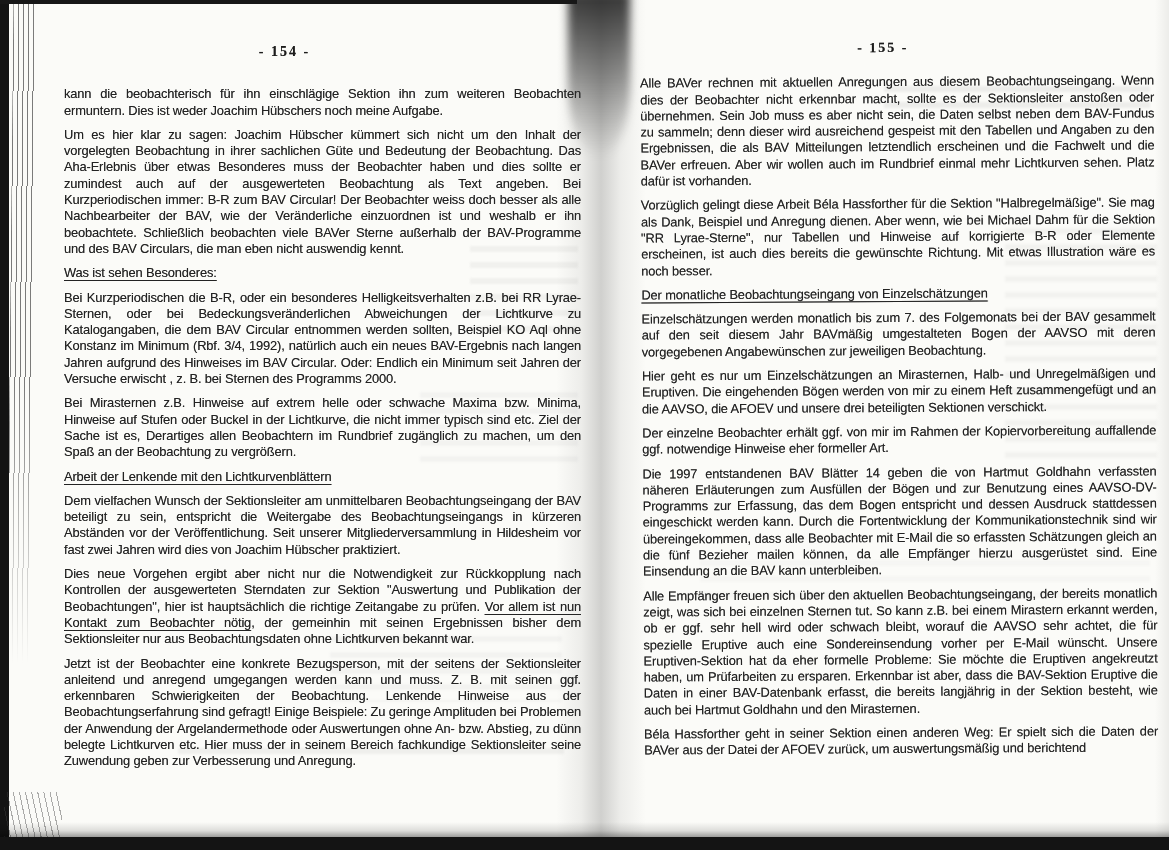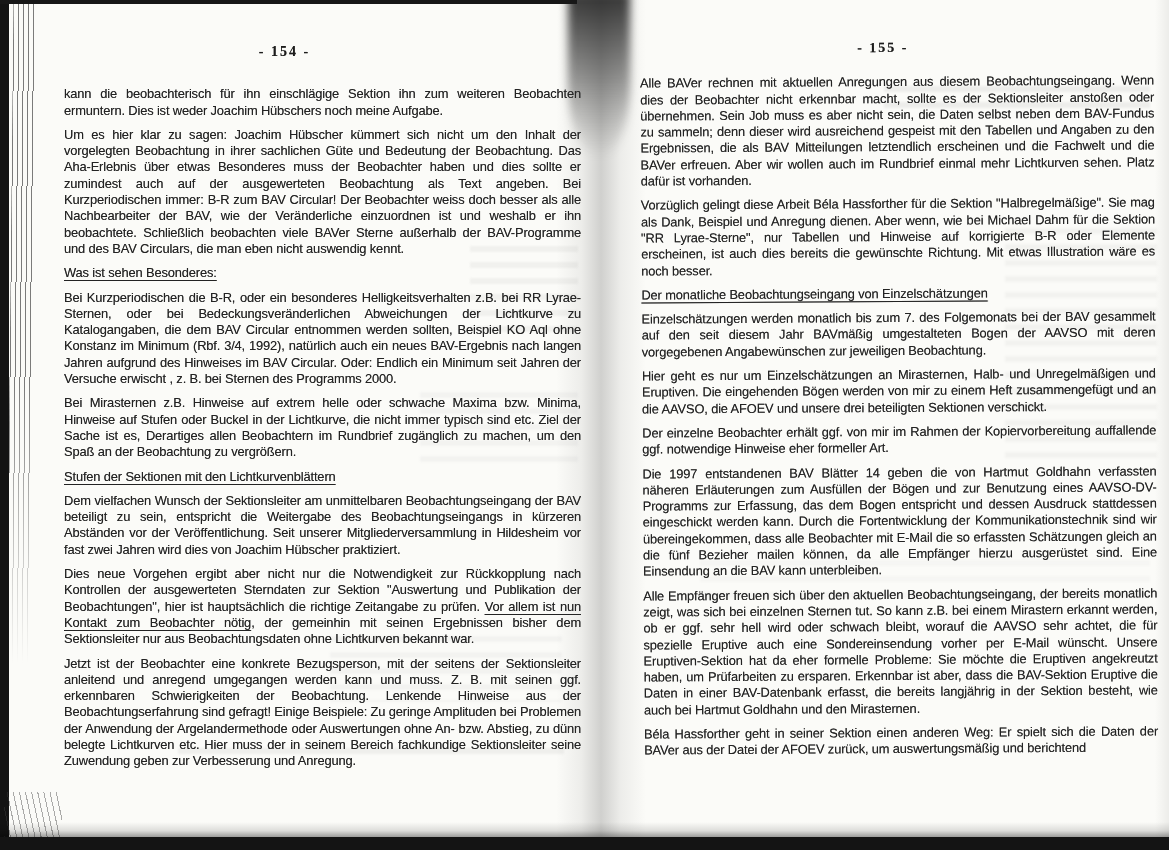--- a/index.html
+++ b/index.html
@@ -98,21 +98,21 @@
 <div class="artifact bleed bleed-7"></div>
 
 <div class="page page-left">
   <span class="page-number">-  154  -</span>
   <div>
       <p class="block para"><span>kann die beobachterisch für ihn einschlägige Sektion ihn zum weiteren Beobachten ermuntern. Dies ist weder Joachim Hübschers noch meine Aufgabe.</span></p>
       <p class="block para"><span>Um es hier klar zu sagen: Joachim Hübscher kümmert sich nicht um den Inhalt der vorgelegten Beobachtung in ihrer sachlichen Güte und Bedeutung der Beobachtung. Das Aha-Erlebnis über etwas Besonderes muss der Beobachter haben und dies sollte er zumindest auch auf der ausgewerteten Beobachtung als Text angeben. Bei Kurzperiodischen immer: B-R zum BAV Circular! Der Beobachter weiss doch besser als alle Nachbearbeiter der BAV, wie der Veränderliche einzuordnen ist und weshalb er ihn beobachtete. Schließlich beobachten viele BAVer Sterne außerhalb der BAV-Programme und des BAV Circulars, die man eben nicht auswendig kennt.</span></p>
       <p class="block heading"><span>Was ist sehen Besonderes:</span></p>
       <p class="block para"><span>Bei Kurzperiodischen die B-R, oder ein besonderes Helligkeitsverhalten z.B. bei RR Lyrae-Sternen, oder bei Bedeckungsveränderlichen Abweichungen der Lichtkurve zu Katalogangaben, die dem BAV Circular entnommen werden sollten, Beispiel KO Aql ohne Konstanz im Minimum (Rbf. 3/4, 1992), natürlich auch ein neues BAV-Ergebnis nach langen Jahren aufgrund des Hinweises im BAV Circular. Oder: Endlich ein Minimum seit Jahren der Versuche erwischt , z. B. bei Sternen des Programms 2000.</span></p>
       <p class="block para"><span>Bei Mirasternen z.B. Hinweise auf extrem helle oder schwache Maxima bzw. Minima, Hinweise auf Stufen oder Buckel in der Lichtkurve, die nicht immer typisch sind etc. Ziel der Sache ist es, Derartiges allen Beobachtern im Rundbrief zugänglich zu machen, um den Spaß an der Beobachtung zu vergrößern.</span></p>
-      <p class="block heading"><span>Stufen der Sektionen mit den Lichtkurvenblättern</span></p>
+      <p class="block heading"><span>Arbeit der Lenkende mit den Lichtkurvenblättern</span></p>
       <p class="block para"><span>Dem vielfachen Wunsch der Sektionsleiter am unmittelbaren Beobachtungseingang der BAV beteiligt zu sein, entspricht die Weitergabe des Beobachtungseingangs in kürzeren Abständen vor der Veröffentlichung. Seit unserer Mitgliederversammlung in Hildesheim vor fast zwei Jahren wird dies von Joachim Hübscher praktiziert.</span></p>
       <p class="block para"><span>Dies neue Vorgehen ergibt aber nicht nur die Notwendigkeit zur Rückkopplung nach Kontrollen der ausgewerteten Sterndaten zur Sektion "Auswertung und Publikation der Beobachtungen", hier ist hauptsächlich die richtige Zeitangabe zu prüfen. </span><span class="u">Vor allem ist nun Kontakt zum Beobachter nötig</span><span>, der gemeinhin mit seinen Ergebnissen bisher dem Sektionsleiter nur aus Beobachtungsdaten ohne Lichtkurven bekannt war.</span></p>
       <p class="block para"><span>Jetzt ist der Beobachter eine konkrete Bezugsperson, mit der seitens der Sektionsleiter anleitend und anregend umgegangen werden kann und muss. Z. B. mit seinen ggf. erkennbaren Schwierigkeiten der Beobachtung. Lenkende Hinweise aus der Beobachtungserfahrung sind gefragt! Einige Beispiele: Zu geringe Amplituden bei Problemen der Anwendung der Argelandermethode oder Auswertungen ohne An- bzw. Abstieg, zu dünn belegte Lichtkurven etc. Hier muss der in seinem Bereich fachkundige Sektionsleiter seine Zuwendung geben zur Verbesserung und Anregung.</span></p>
     </div>
 </div>
 
 <div class="page page-right">
   <span class="page-number">-  155  -</span>
   <div>
       <p class="block para"><span>Alle BAVer rechnen mit aktuellen Anregungen aus diesem Beobachtungseingang. Wenn dies der Beobachter nicht erkennbar macht, sollte es der Sektionsleiter anstoßen oder übernehmen. Sein Job muss es aber nicht sein, die Daten selbst neben dem BAV-Fundus zu sammeln; denn dieser wird ausreichend gespeist mit den Tabellen und Angaben zu den Ergebnissen, die als BAV Mitteilungen letztendlich erscheinen und die Fachwelt und die BAVer erfreuen. Aber wir wollen auch im Rundbrief einmal mehr Lichtkurven sehen. Platz dafür ist vorhanden.</span></p>

